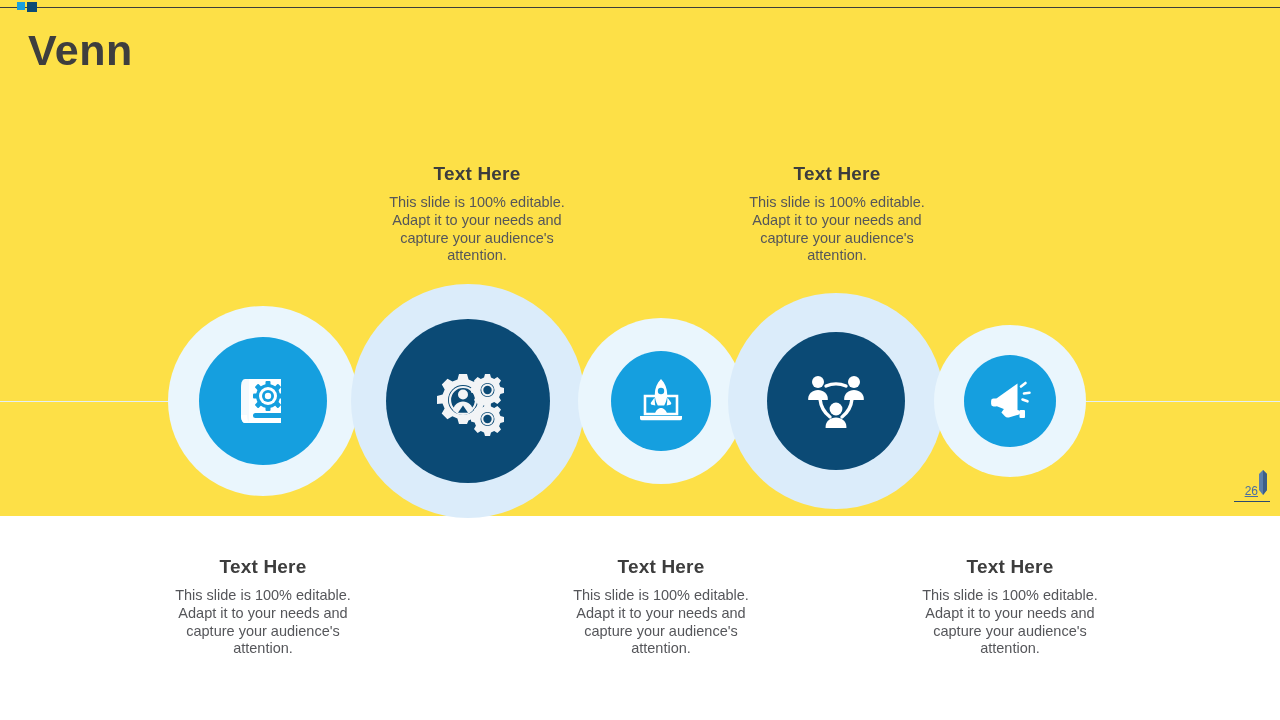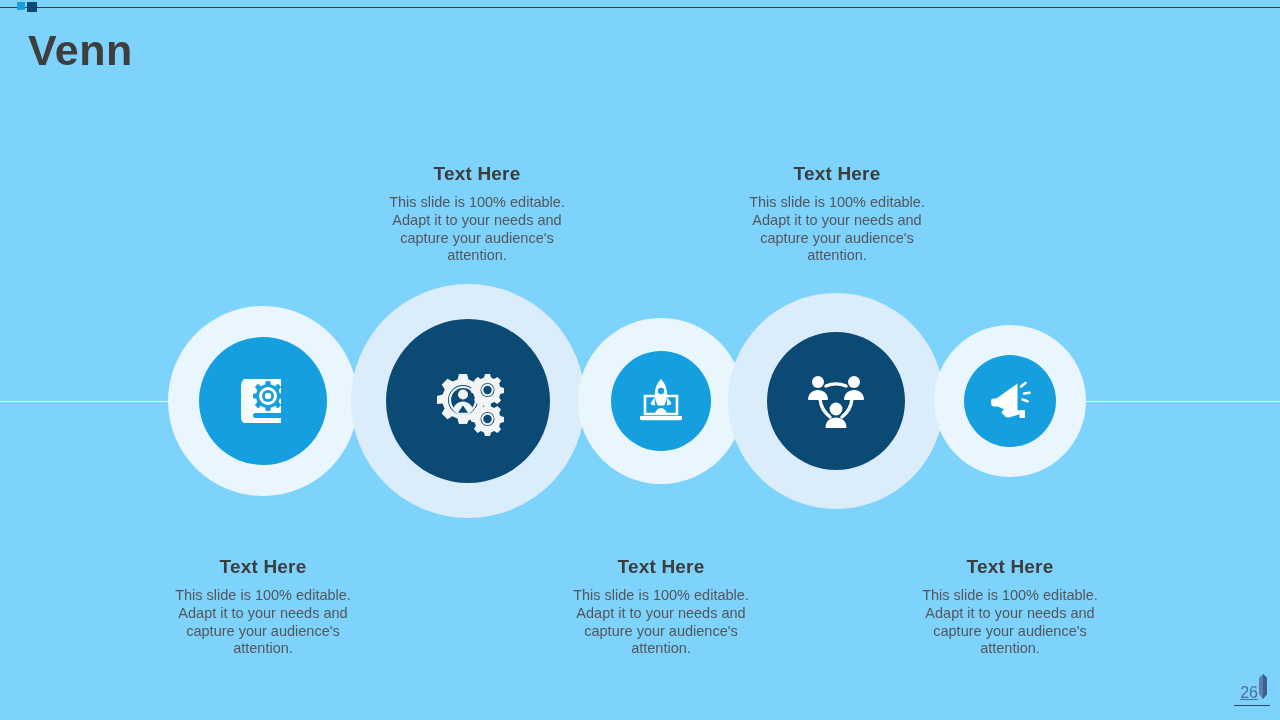--- a/index.html
+++ b/index.html
@@ -4,22 +4,22 @@
 <style>
   * { box-sizing: border-box; margin: 0; padding: 0; }
   html, body {
     width: 1280px; height: 720px;
     background: #ffffff;
     font-family: "Liberation Sans", sans-serif;
     overflow: hidden;
   }
   #slide {
     position: relative;
-    width: 1280px; height: 720px;
-    background: #7dd3fc;
+    width: 1280px; height: 516px;
+    background: #fde047;
   }
 
   
   #top-rule {
     position: absolute; left: 0; top: 7px;
     width: 1280px; height: 1px;
     background: #3c3c3c;
   }
   #top-marks { position: absolute; left: 17px; top: 2px; height: 11px; }
   .mark { position: absolute; top: 0; }
@@ -59,21 +59,21 @@
   }
   .tb-body {
     margin-top: 8px;
     font-size: 14.5px; color: #55565a; line-height: 17.8px;
   }
 
   
   #footer { position: absolute; right: 6px; bottom: 8px; width: 42px; height: 36px; }
   #page-num {
     position: absolute; right: 16px; bottom: 10px;
-    font-size: 16px; color: #4a6fa0; text-decoration: underline;
+    font-size: 12px; color: #4a6fa0; text-decoration: underline;
   }
   #footer-rule {
     position: absolute; right: 4px; bottom: 6px;
     width: 36px; height: 1px; background: #2b4a6f;
   }
   #pen-icon { position: absolute; right: 6px; bottom: 8px; }
 </style>
 </head>
 <body>
 

